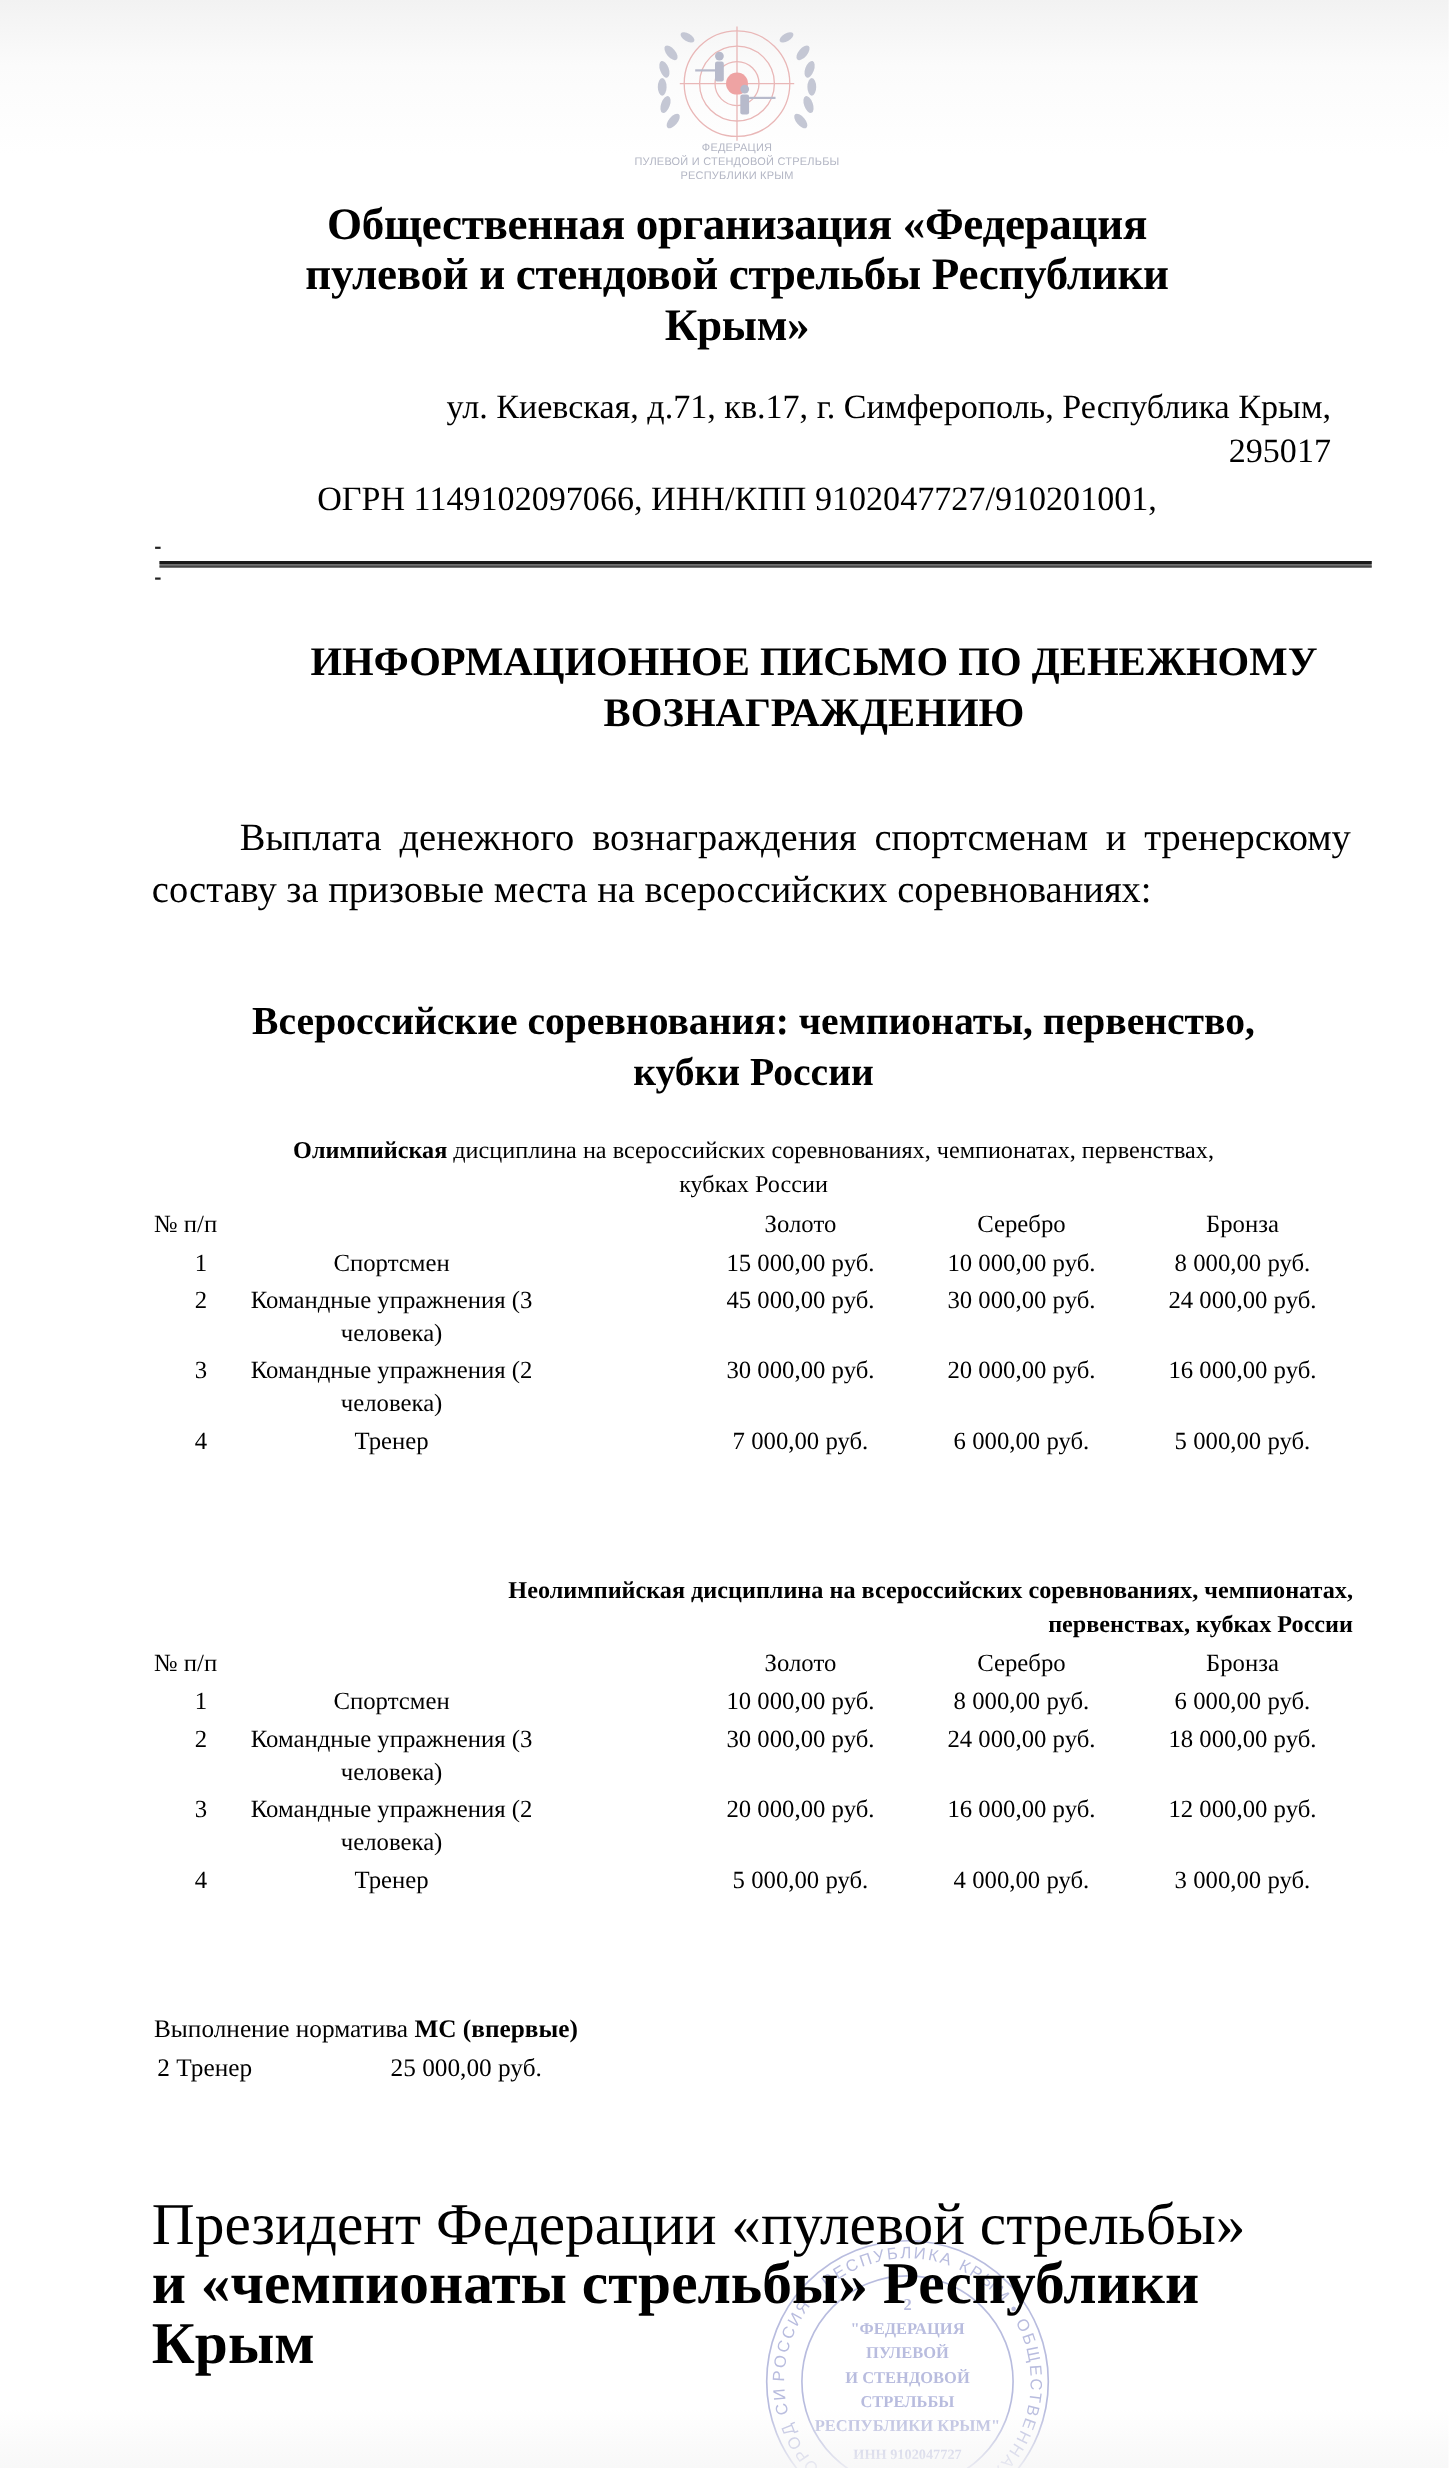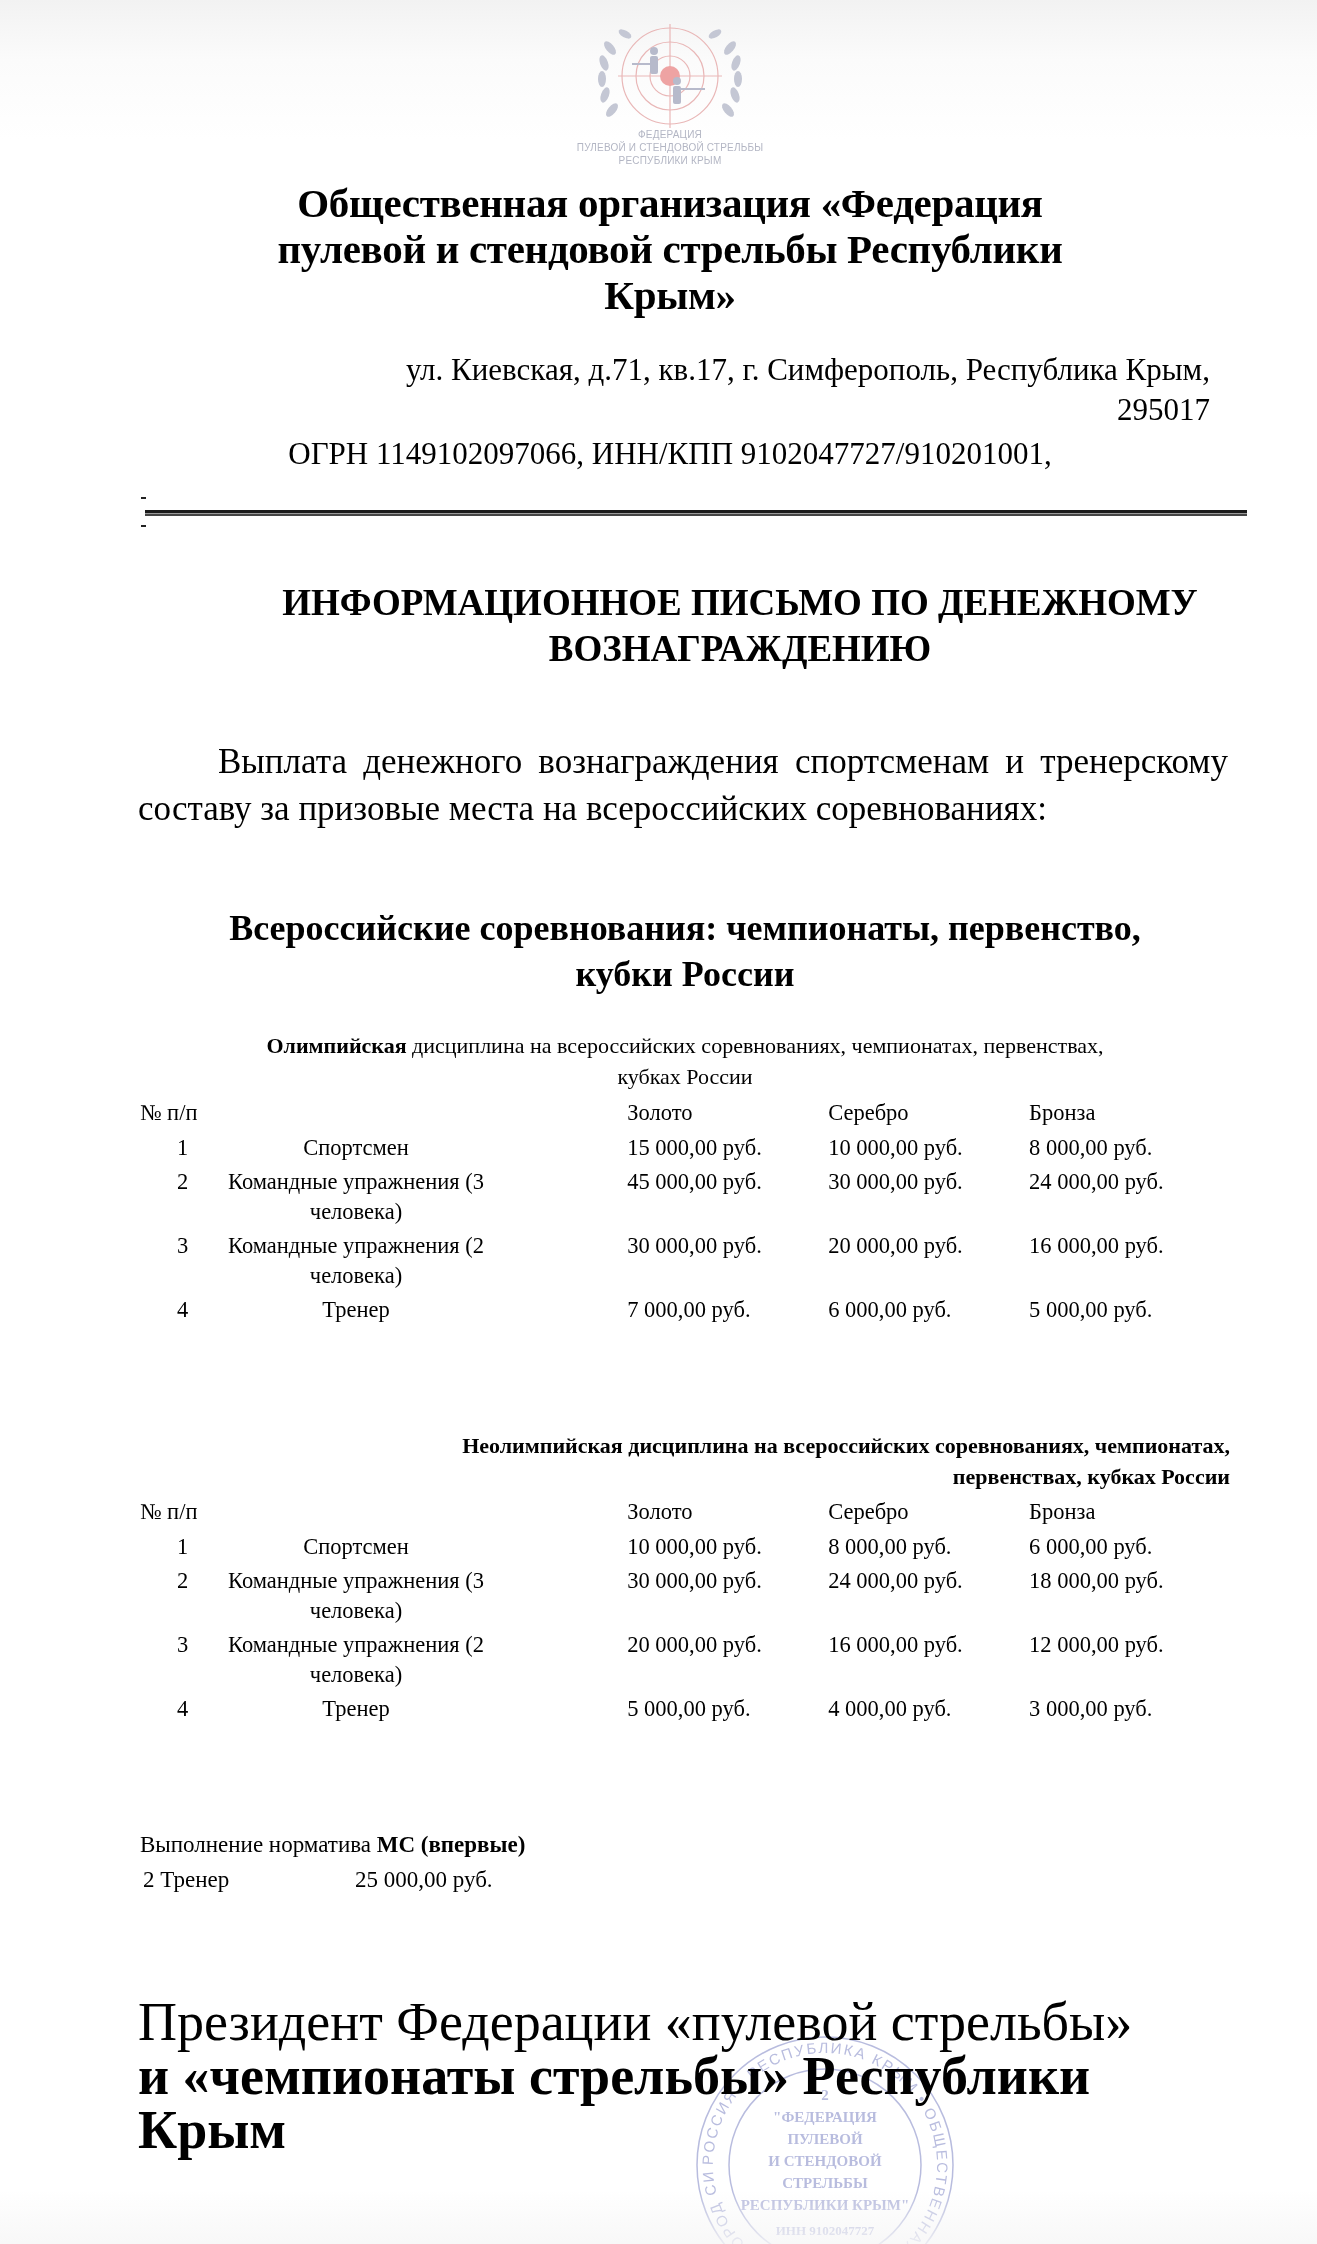--- a/index.html
+++ b/index.html
@@ -49,21 +49,21 @@
   #nonolymp-caption { left: 140px; top: 1430px; font-weight: bold; text-align: right; }
 
   table.prize { position: absolute; left: 140px; width: 1090px; border-collapse: collapse;
     font-size: 22.5px; line-height: 30px; }
   #olymp-table { top: 1098px; }
   #nonolymp-table { top: 1497px; }
   table.prize td { padding: 0; vertical-align: top; }
   table.prize .c-num { width: 85px; text-align: center; }
   table.prize .c-name { width: 260px; text-align: center; }
   table.prize .c-gap { width: 140px; }
-  table.prize .c-money { width: 200px; text-align: left; white-space: nowrap; }
+  table.prize .c-money { width: 200px; text-align: center; white-space: nowrap; }
   table.prize tr.hdr td.c-num { text-align: left; }
   table.prize tr.row td { padding-bottom: 4px; }
   table.prize tr.hdr td { padding-bottom: 5px; }
 
   
   #ms-block { left: 140px; top: 1827px; font-size: 23px; line-height: 35px; }
   #ms-block .item { display: flex; }
   #ms-block .item .who { width: 212px; padding-left: 3px; }
 
   

